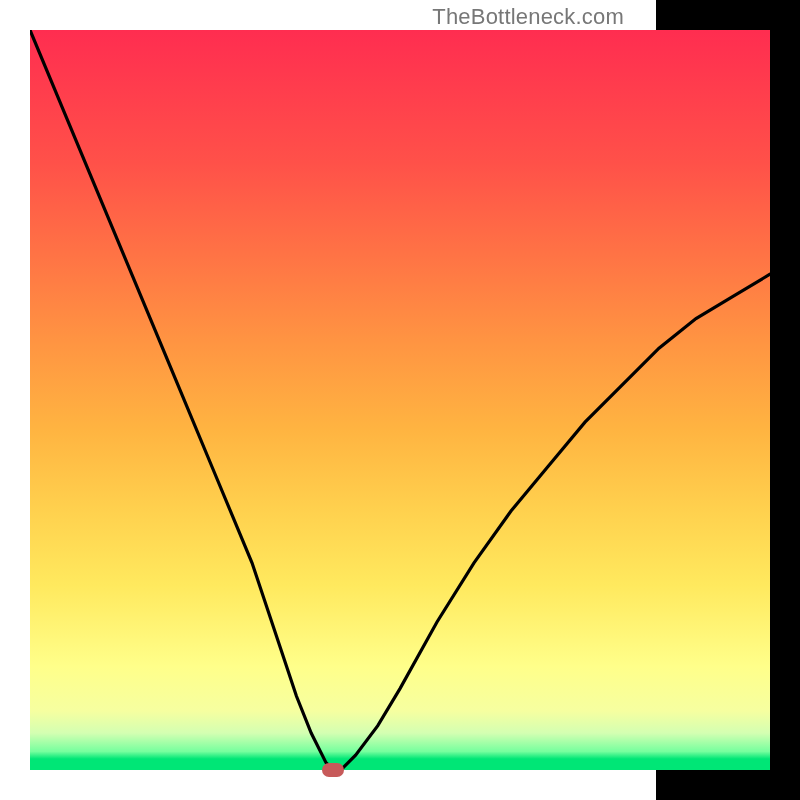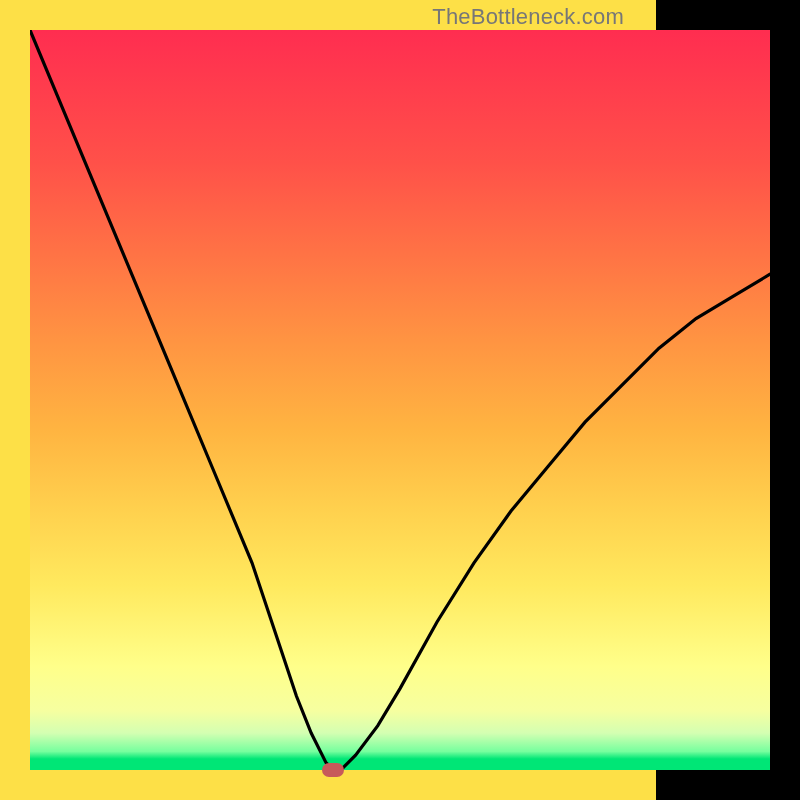--- a/index.html
+++ b/index.html
@@ -8,21 +8,21 @@
     width: 800px;
     height: 800px;
     background: #000;
     overflow: hidden;
     font-family: Arial, Helvetica, sans-serif;
   }
   .frame {
     position: absolute;
     left: 0; top: 0;
     width: 656px; height: 800px;
-    background: #fde047;
+    background: #ffffff;
   }
   .plot {
     position: absolute;
     left: 30px;
     top: 30px;
     width: 740px;
     height: 740px;
     
     background: linear-gradient(
       to top,

